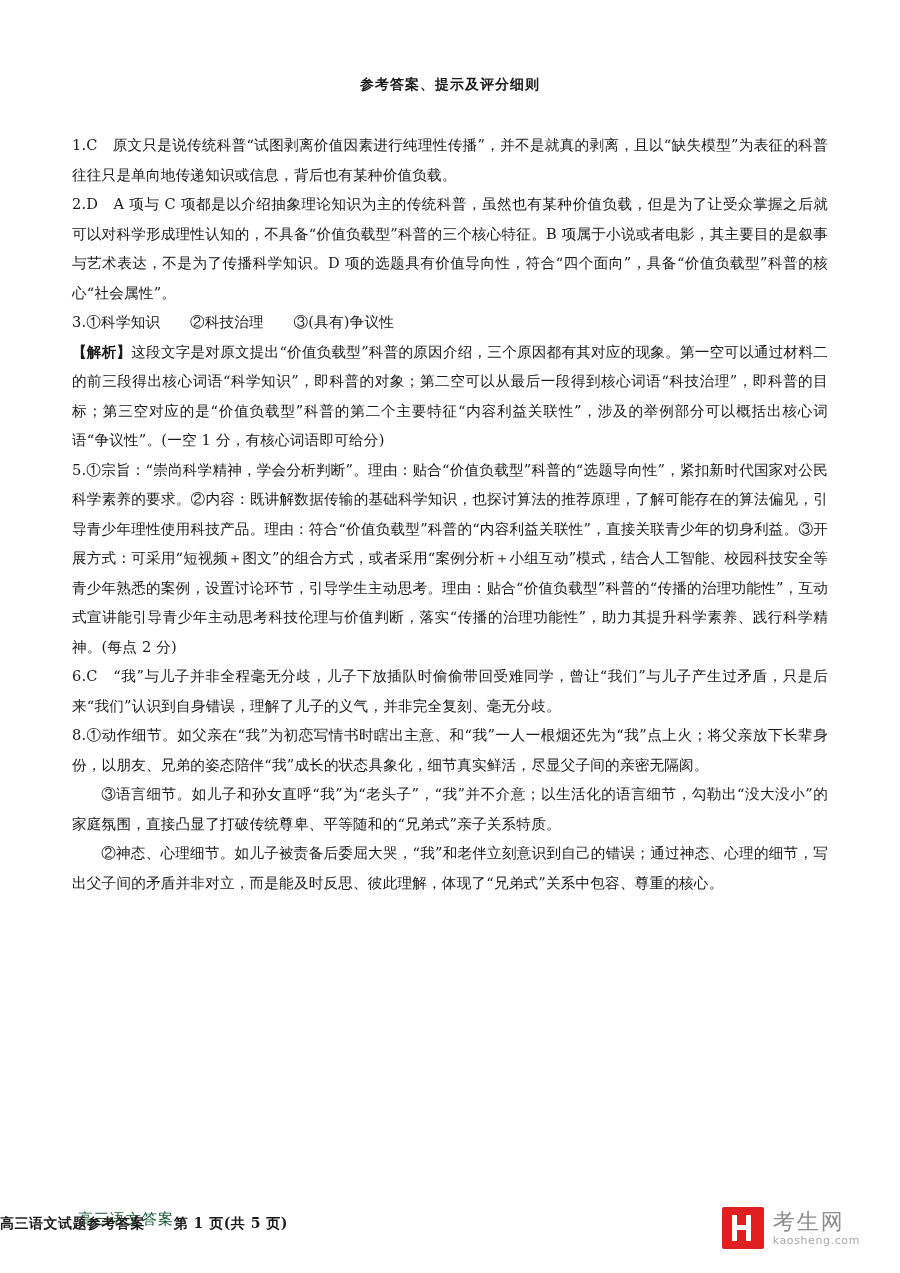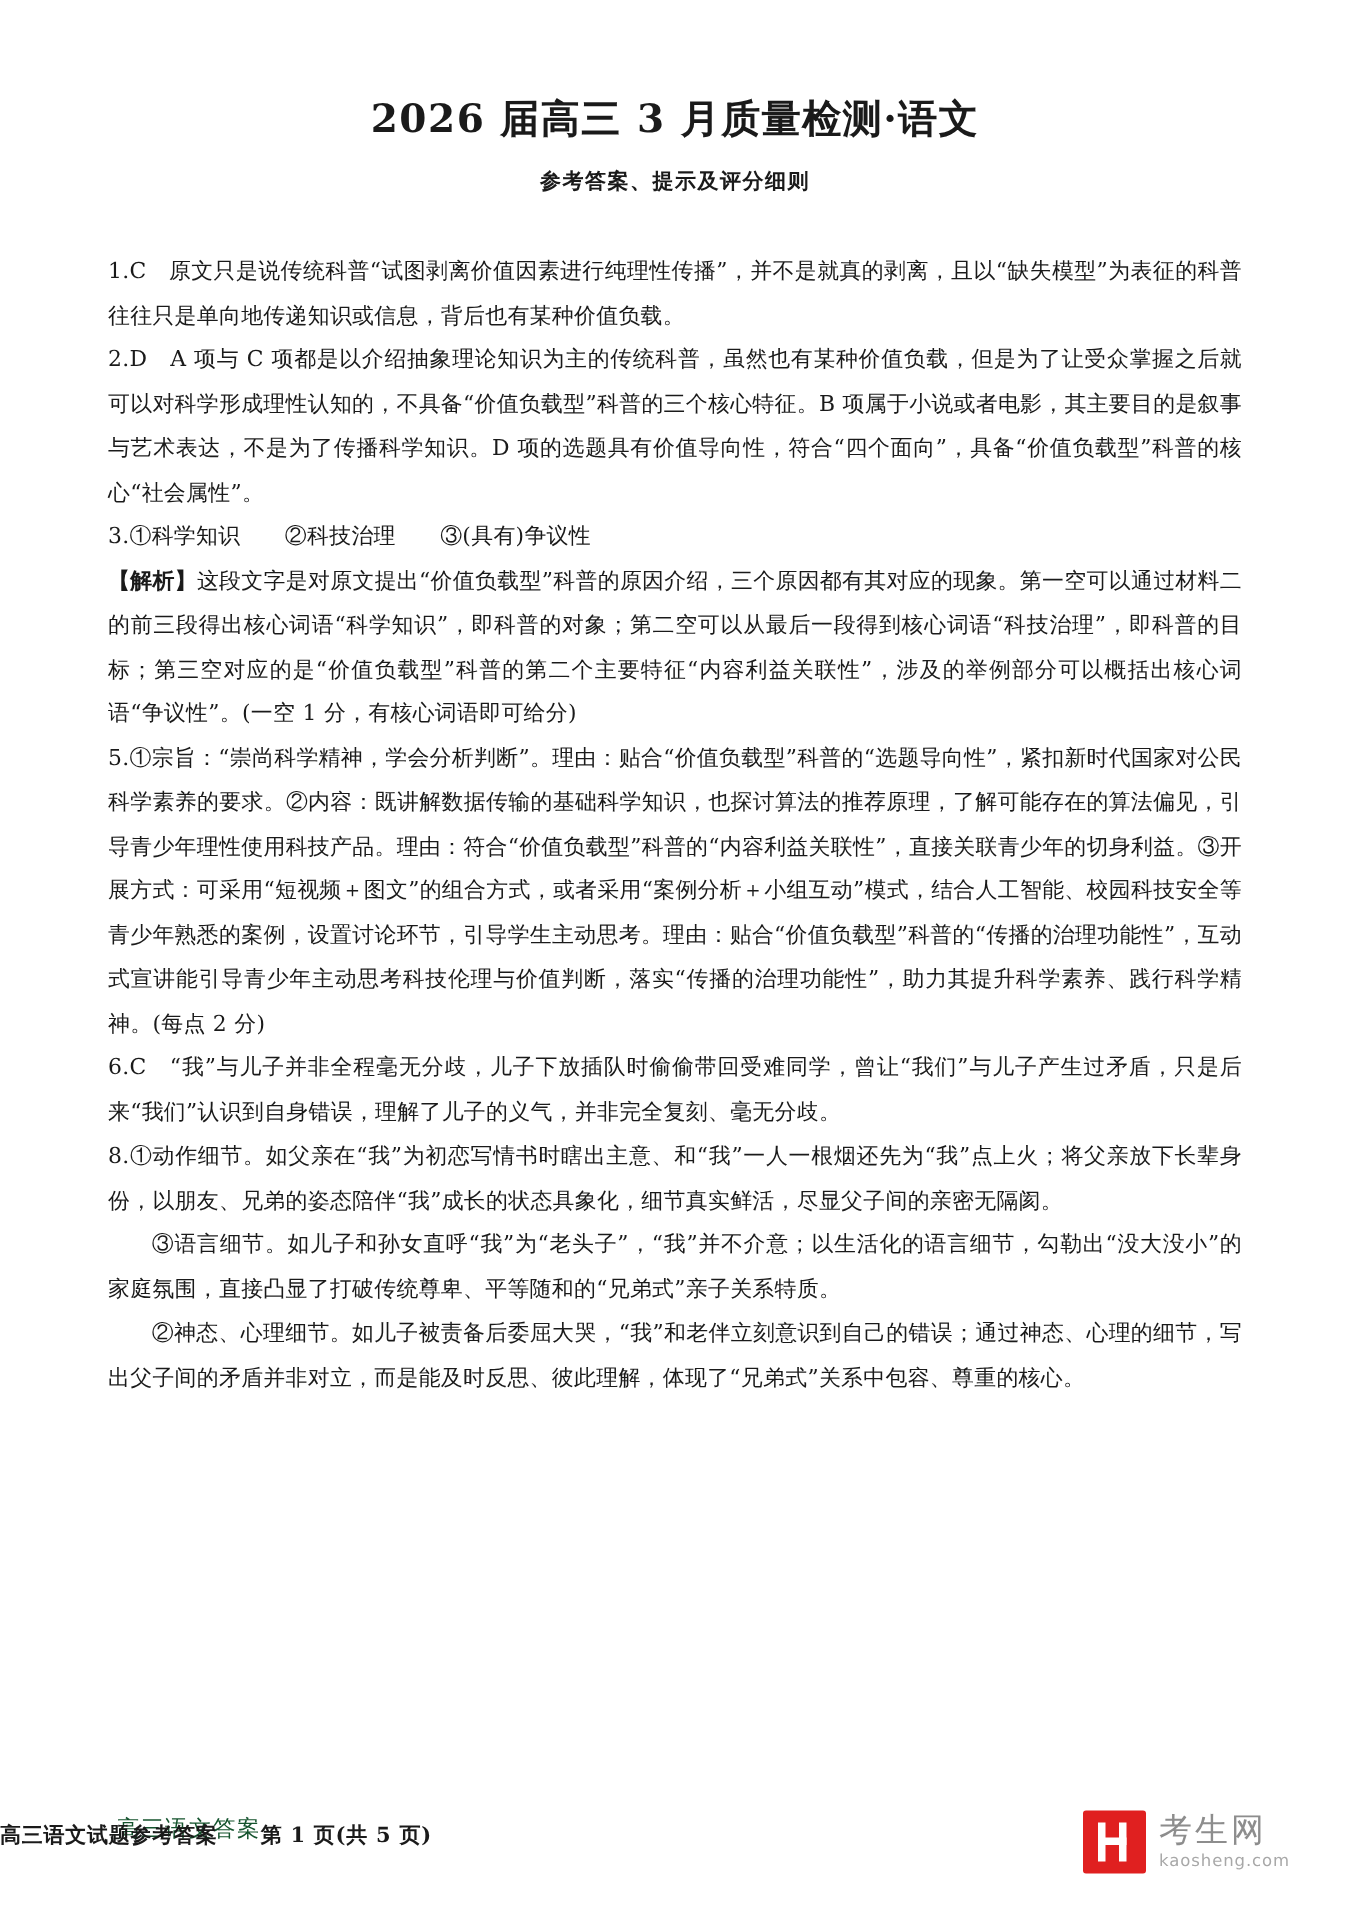--- a/index.html
+++ b/index.html
@@ -126,37 +126,36 @@
   }
   .wm-text {
     display: flex;
     flex-direction: column;
     line-height: 1.05;
   }
   .wm-cn {
     font-size: 22px;
     color: #8d8d8d;
     letter-spacing: 2px;
-    font-family: Liberation Mono, monospace;
+    font-family: Liberation Sans, sans-serif;
   }
   .wm-en {
     font-size: 11px;
     color: #a8a8a8;
     letter-spacing: 0.6px;
     font-family: "DejaVu Sans", "Liberation Sans", sans-serif;
     margin-top: 2px;
   }
 </style>
 </head>
 <body>
 
 <div class="page">
 
   <div class="title-block">
-    <div class="doc-title">2026 届高三 3 月质量检测·语文</div>
     <div class="doc-subtitle">参考答案、提示及评分细则</div>
   </div>
 
   <div class="body-block">
     <p class="para">1.C　原文只是说传统科普“试图剥离价值因素进行纯理性传播”，并不是就真的剥离，且以“缺失模型”为表征的科普往往只是单向地传递知识或信息，背后也有某种价值负载。</p>
     <p class="para">2.D　A 项与 C 项都是以介绍抽象理论知识为主的传统科普，虽然也有某种价值负载，但是为了让受众掌握之后就可以对科学形成理性认知的，不具备“价值负载型”科普的三个核心特征。B 项属于小说或者电影，其主要目的是叙事与艺术表达，不是为了传播科学知识。D 项的选题具有价值导向性，符合“四个面向”，具备“价值负载型”科普的核心“社会属性”。</p>
     <p class="para">3.①科学知识　　②科技治理　　③(具有)争议性</p>
     <p class="para"><span class="bold">【解析】</span><span>这段文字是对原文提出“价值负载型”科普的原因介绍，三个原因都有其对应的现象。第一空可以通过材料二的前三段得出核心词语“科学知识”，即科普的对象；第二空可以从最后一段得到核心词语“科技治理”，即科普的目标；第三空对应的是“价值负载型”科普的第二个主要特征“内容利益关联性”，涉及的举例部分可以概括出核心词语“争议性”。(一空 1 分，有核心词语即可给分)</span></p>
     <p class="para">5.①宗旨：“崇尚科学精神，学会分析判断”。理由：贴合“价值负载型”科普的“选题导向性”，紧扣新时代国家对公民科学素养的要求。②内容：既讲解数据传输的基础科学知识，也探讨算法的推荐原理，了解可能存在的算法偏见，引导青少年理性使用科技产品。理由：符合“价值负载型”科普的“内容利益关联性”，直接关联青少年的切身利益。③开展方式：可采用“短视频＋图文”的组合方式，或者采用“案例分析＋小组互动”模式，结合人工智能、校园科技安全等青少年熟悉的案例，设置讨论环节，引导学生主动思考。理由：贴合“价值负载型”科普的“传播的治理功能性”，互动式宣讲能引导青少年主动思考科技伦理与价值判断，落实“传播的治理功能性”，助力其提升科学素养、践行科学精神。(每点 2 分)</p>
     <p class="para">6.C　“我”与儿子并非全程毫无分歧，儿子下放插队时偷偷带回受难同学，曾让“我们”与儿子产生过矛盾，只是后来“我们”认识到自身错误，理解了儿子的义气，并非完全复刻、毫无分歧。</p>

